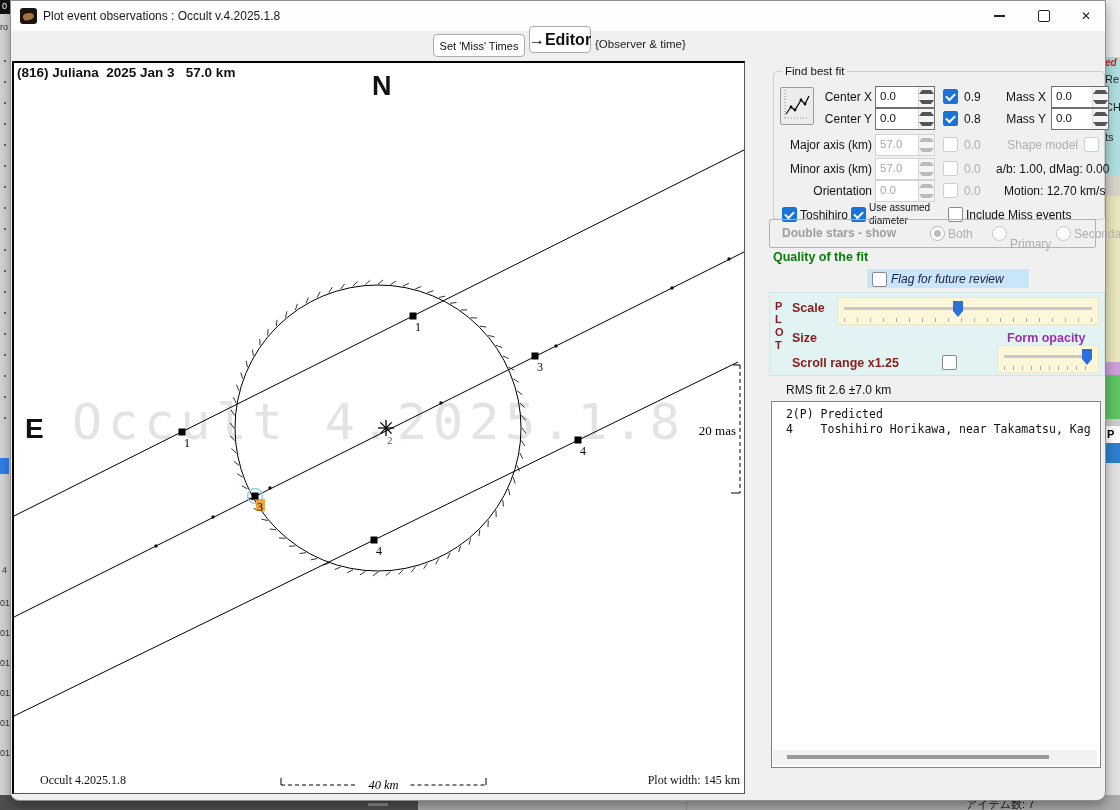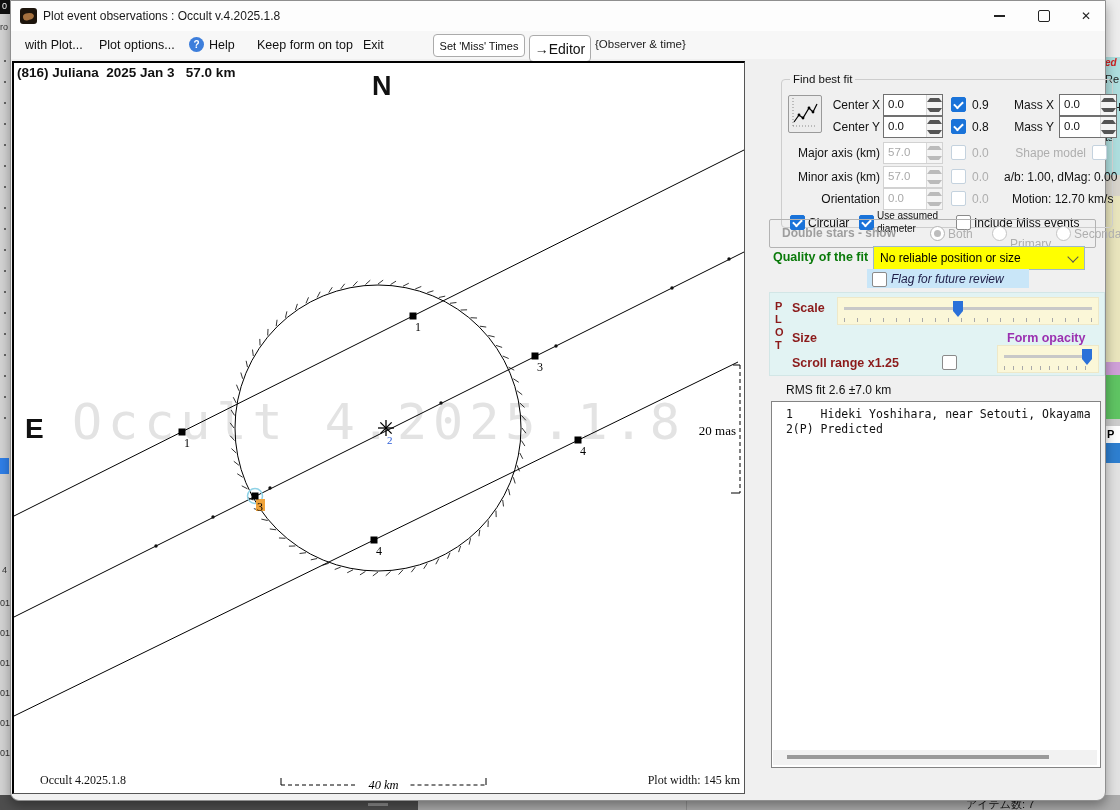--- a/index.html
+++ b/index.html
@@ -26,21 +26,21 @@
   
   #plot{left:1px;top:60px;width:730px;height:730px;background:#fff;border-top:2px solid #000;
         border-left:2px solid #000;border-right:1px solid #555;border-bottom:1px solid #555;overflow:hidden}
   .plot-h{position:absolute;left:3px;font-weight:bold;font-size:13.5px;white-space:pre;z-index:3}
   #watermark{left:58px;top:330px;font-family:"DejaVu Sans Mono",monospace;font-size:50px;
              letter-spacing:6px;color:#e3e3e3;white-space:nowrap;z-index:1}
   #plot-svg{left:0;top:0;z-index:2}
   .compass{position:absolute;font-weight:bold;z-index:3}
   .serif{font-family:"Liberation Serif",serif}
   
-  fieldset{position:absolute;border:1px solid #cdcdcd;border-radius:4px;margin:12px;padding:0}
+  fieldset{position:absolute;border:1px solid #cdcdcd;border-radius:4px;margin:4px;padding:0}
   legend{font-size:11.5px;margin-left:8px;padding:0 3px}
   .lbl{position:absolute;font-size:12px;white-space:nowrap}
   .r{text-align:right}
   .dis{color:#aeaeae}
   .spinner{position:absolute;background:#fff;border:1px solid #707070;display:flex}
   .spinner.off{border-color:#d2d2d2}
   .spinner .val{flex:1;font-size:11.5px;padding:3px 0 0 4px}
   .spinner.off .val{color:#a9a9a9}
   .spin{width:15px;border-left:1px solid #d9d9d9;display:flex;flex-direction:column}
   .spin div{flex:1;background:#f4f4f4;display:flex;align-items:center;justify-content:center}
@@ -148,32 +148,24 @@
       <div style="width:11px;height:1.5px;background:#222"></div>
     </div>
     <div class="abs win-btn" style="left:1013px">
       <div style="width:10px;height:10px;border:1.3px solid #222;border-radius:2px"></div>
     </div>
     <div class="abs win-btn" style="left:1056px;width:38px;font-size:12px">
       <span>✕</span>
     </div>
   </div>
 
-  <div class="abs" id="menubar">
-    <span class="menu-item" style="left:14px">with Plot...</span>
-    <span class="menu-item" style="left:88px">Plot options...</span>
-    <div class="abs" id="help-icon">?</div>
-    <span class="menu-item" style="left:198px">Help</span>
-    <span class="menu-item" style="left:246px">Keep form on top</span>
-    <span class="menu-item" style="left:352px">Exit</span>
-  </div>
   <div class="abs tool-btn" style="left:422px;top:33px;width:90px;height:21px;font-size:11px">
     <span>Set 'Miss' Times</span>
   </div>
-  <div class="abs tool-btn" style="left:518px;top:34px;width:60px;height:25px;font-size:14px;font-weight:normal">
+  <div class="abs tool-btn" style="left:518px;top:25px;width:60px;height:25px;font-size:16px;font-weight:bold">
     <span>→Editor</span>
   </div>
   <span class="abs" style="left:584px;top:37px;font-size:11.5px;color:#222">{Observer &amp; time}</span>
 
   <div class="abs" id="plot">
     <div class="abs" id="watermark">Occult 4.2025.1.8</div>
     <svg class="abs" id="plot-svg" width="730" height="730" viewBox="0 0 730 730">
         <circle cx="364" cy="365" r="143" fill="none" stroke="#000" stroke-width="1"></circle>
         <line x1="508" y1="365" x2="511.9093592534763" y2="370.17894248144177" stroke="#000" stroke-width="0.8"></line>
         <line x1="507.4520365252114" y1="377.5504269556628" x2="510.8951449078429" y2="383.05038510680134" stroke="#000" stroke-width="0.8"></line>
@@ -403,42 +395,38 @@
           <div>
             <div class="tri-dn"></div>
           </div>
         </div>
     </div>
     <div class="cb off2" style="left:169px;top:106px"></div>
     <span class="lbl dis" style="left:190px;top:107px">0.0</span>
     <span class="lbl" style="left:230px;top:107px">Motion: 12.70 km/s</span>
 
     <div class="cb on" style="left:8px;top:130px"></div>
-    <span class="lbl" style="left:26px;top:131px">Circular</span>
+    <span class="lbl" style="left:26px;top:131px">Toshihiro</span>
     <div class="cb on" style="left:77px;top:130px"></div>
     <span class="lbl" style="left:95px;top:124px;width:80px;white-space:normal;font-size:10px;line-height:13px">Use assumed diameter</span>
     <div class="cb" style="left:174px;top:130px"></div>
     <span class="lbl" style="left:192px;top:131px">Include Miss events</span>
   </fieldset>
 
   <div class="abs" style="left:758px;top:218px;width:325px;height:27px;border:1px solid #b3b3b3;border-radius:2px">
     <span class="lbl" style="left:12px;top:6px;font-weight:bold;color:#9e9e9e">Double stars - show</span>
     <div class="radio dsel" style="left:160px;top:6px"></div>
     <span class="lbl dis" style="left:178px;top:7px">Both</span>
     <div class="radio" style="left:222px;top:6px;border-color:#c4c4c4"></div>
     <span class="lbl dis" style="left:240px;top:17px">Primary</span>
     <div class="radio" style="left:286px;top:6px;border-color:#c4c4c4"></div>
     <span class="lbl dis" style="left:304px;top:7px">Secondary</span>
   </div>
 
   <span class="lbl" style="left:762px;top:249px;font-weight:bold;font-size:12.5px;color:#0a7a0a">Quality of the fit</span>
-  <div class="abs" style="left:862px;top:245px;width:210px;height:22px;background:#ffff00;border:1px solid #9db8cb">
-    <span class="lbl" style="left:6px;top:4px;font-size:12px;color:#000">No reliable position or size</span>
-    <div class="chev" style="right:7px;top:6px"></div>
-  </div>
   <div class="abs" style="left:856px;top:268px;width:162px;height:19px;background:#c9e6f8">
     <div class="cb" style="left:5px;top:3px"></div>
     <span class="lbl" style="left:24px;top:3px;font-style:italic;color:#20204a">Flag for future review</span>
   </div>
 
   <div class="abs" style="left:758px;top:291px;width:334px;height:82px;background:#e2f3f3;border:1px solid #d2e6e6">
     <span class="lbl maroon" style="left:5px;top:7px;font-size:11px">P</span>
     <span class="lbl maroon" style="left:5px;top:20px;font-size:11px">L</span>
     <span class="lbl maroon" style="left:5px;top:33px;font-size:11px">O</span>
     <span class="lbl maroon" style="left:5px;top:46px;font-size:11px">T</span>
@@ -461,21 +449,21 @@
 
     <span class="lbl maroon" style="left:22px;top:63px;font-size:12.5px">Scroll range x1.25</span>
     <div class="cb" style="left:172px;top:62px"></div>
   </div>
 
   <span class="lbl" style="left:775px;top:382px;font-size:12px">RMS fit 2.6 ±7.0 km</span>
 
   <div class="abs" id="obs-list">
     <div class="pad"></div>
     <div id="obs-rows">
-        <div class="obs-row"> 1    Hideki Yoshihara, near Setouti, Okayama</div>
         <div class="obs-row"> 2(P) Predicted</div>
+        <div class="obs-row"> 4    Toshihiro Horikawa, near Takamatsu, Kag</div>
       </div>
     <div id="hscroll">
         <div class="bar"></div>
       </div>
   </div>
 
 </div>
 
 </body></html>

